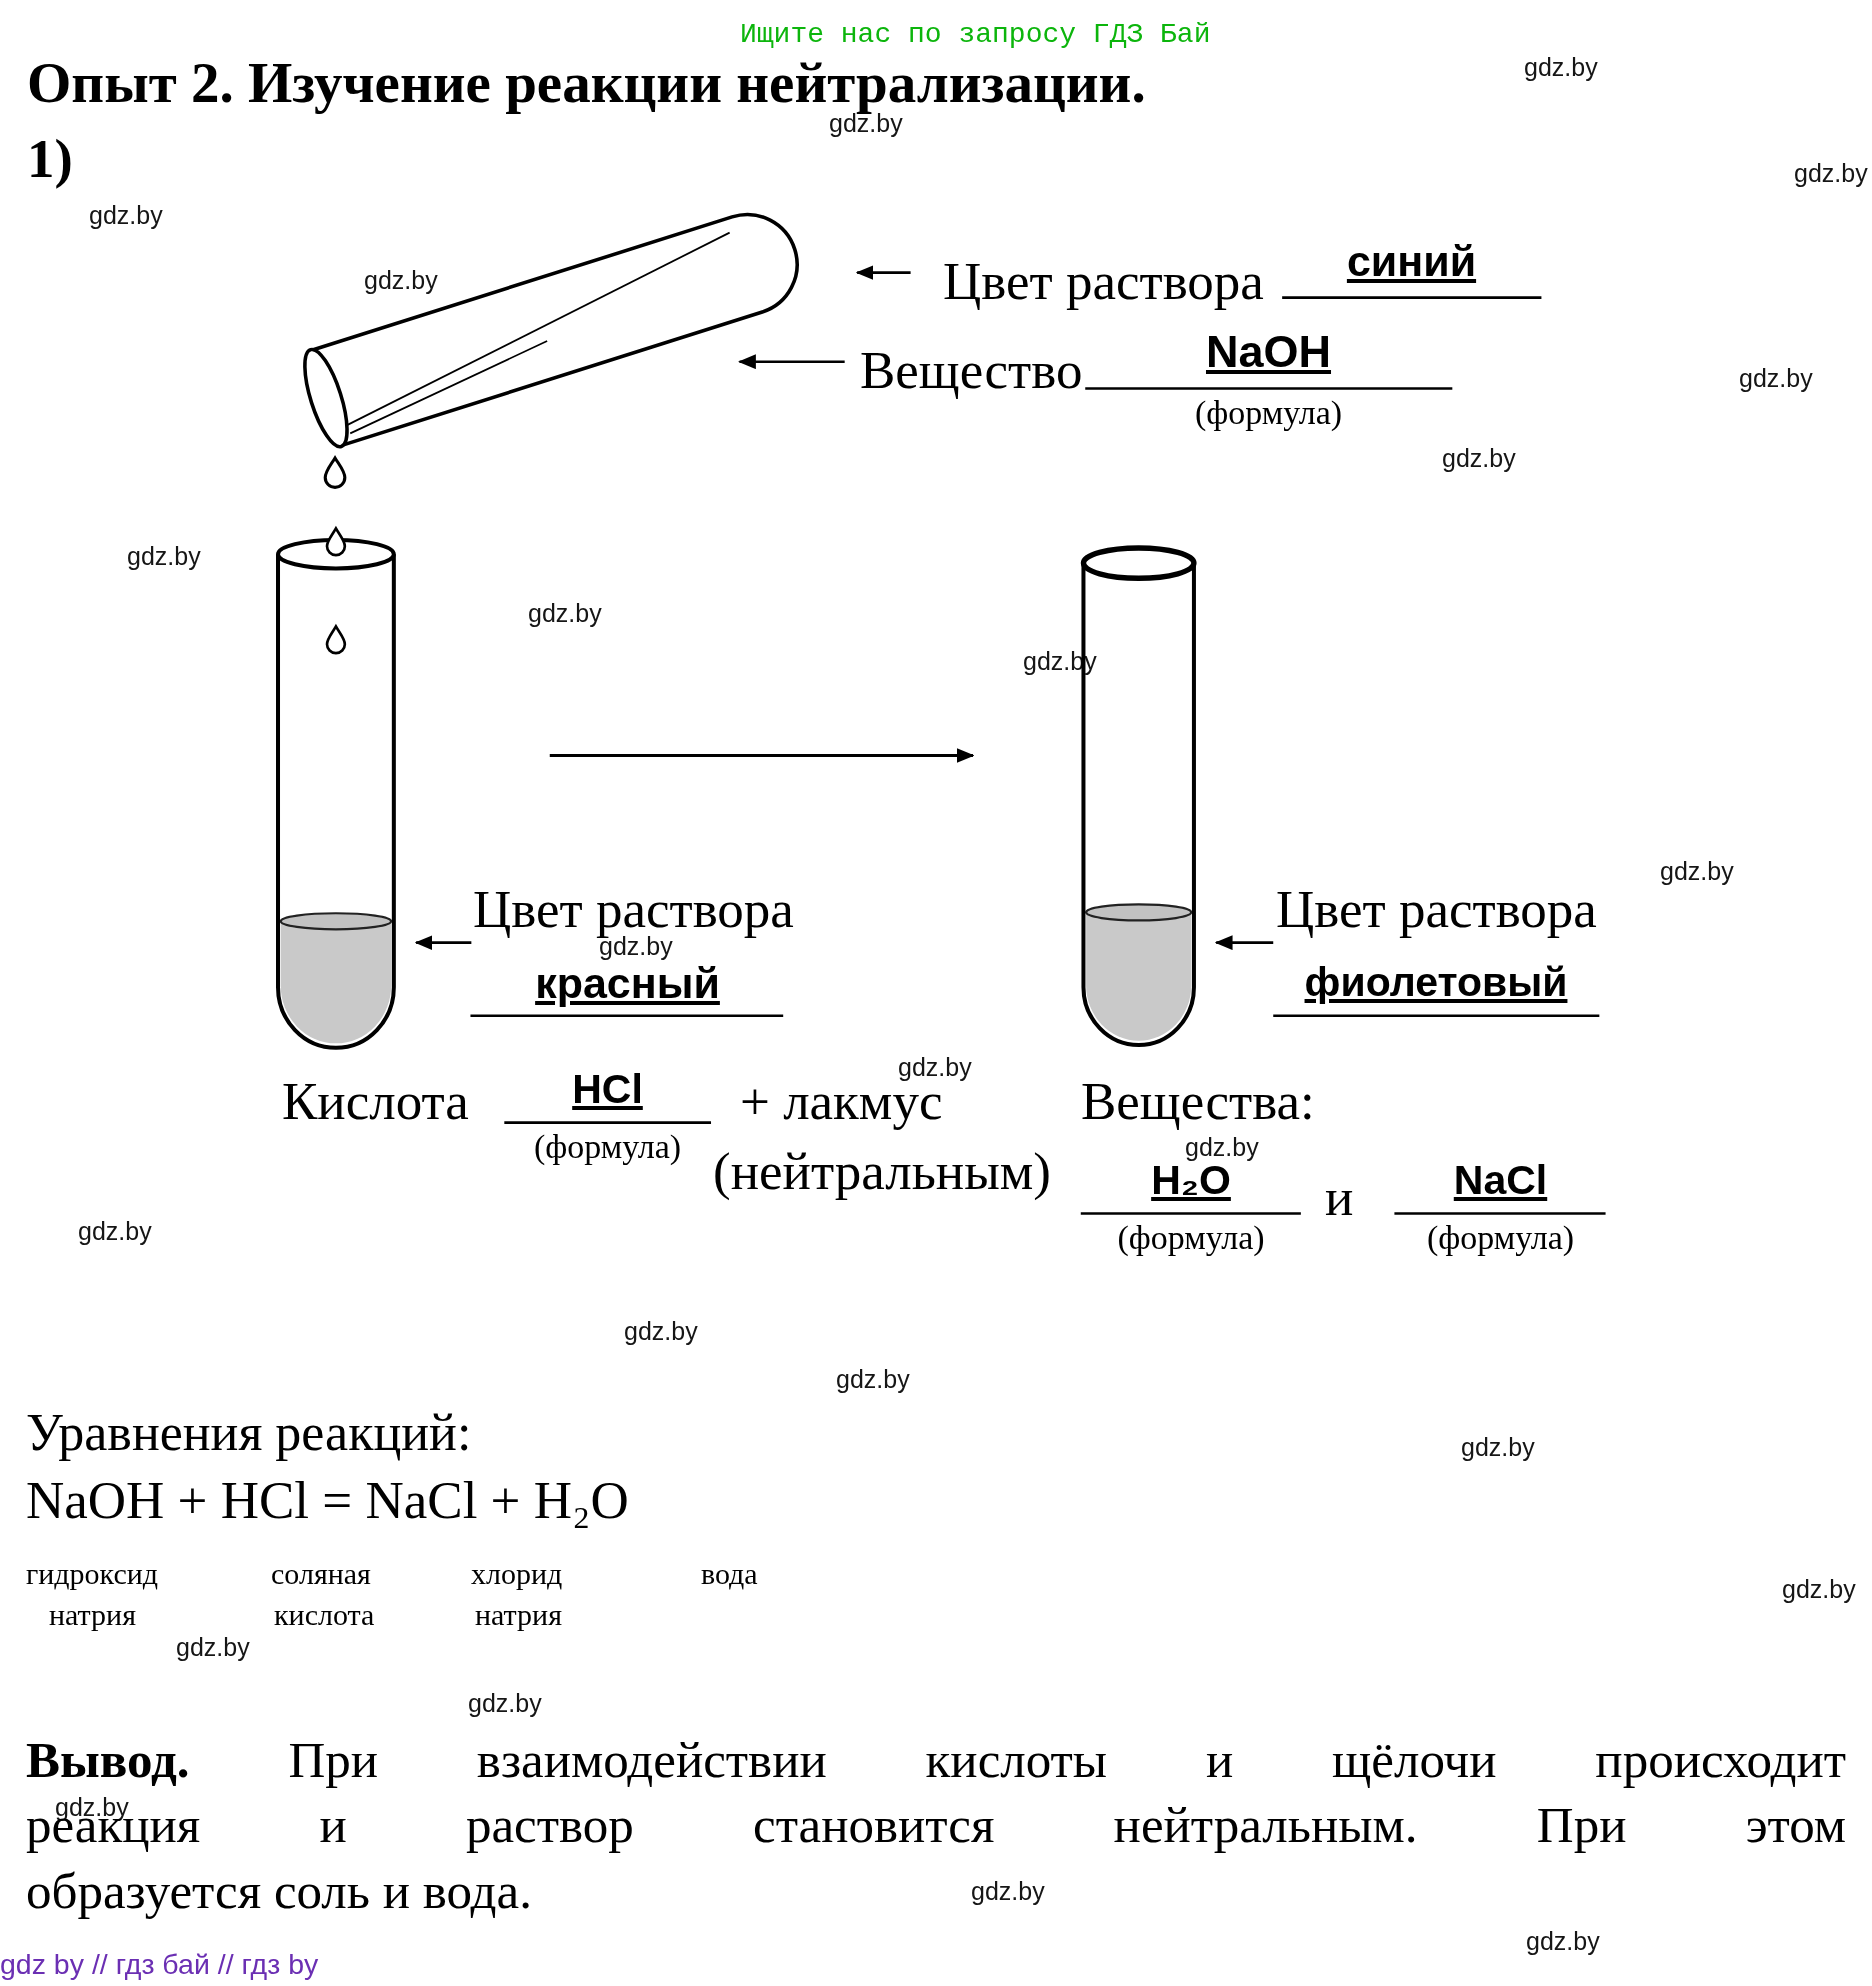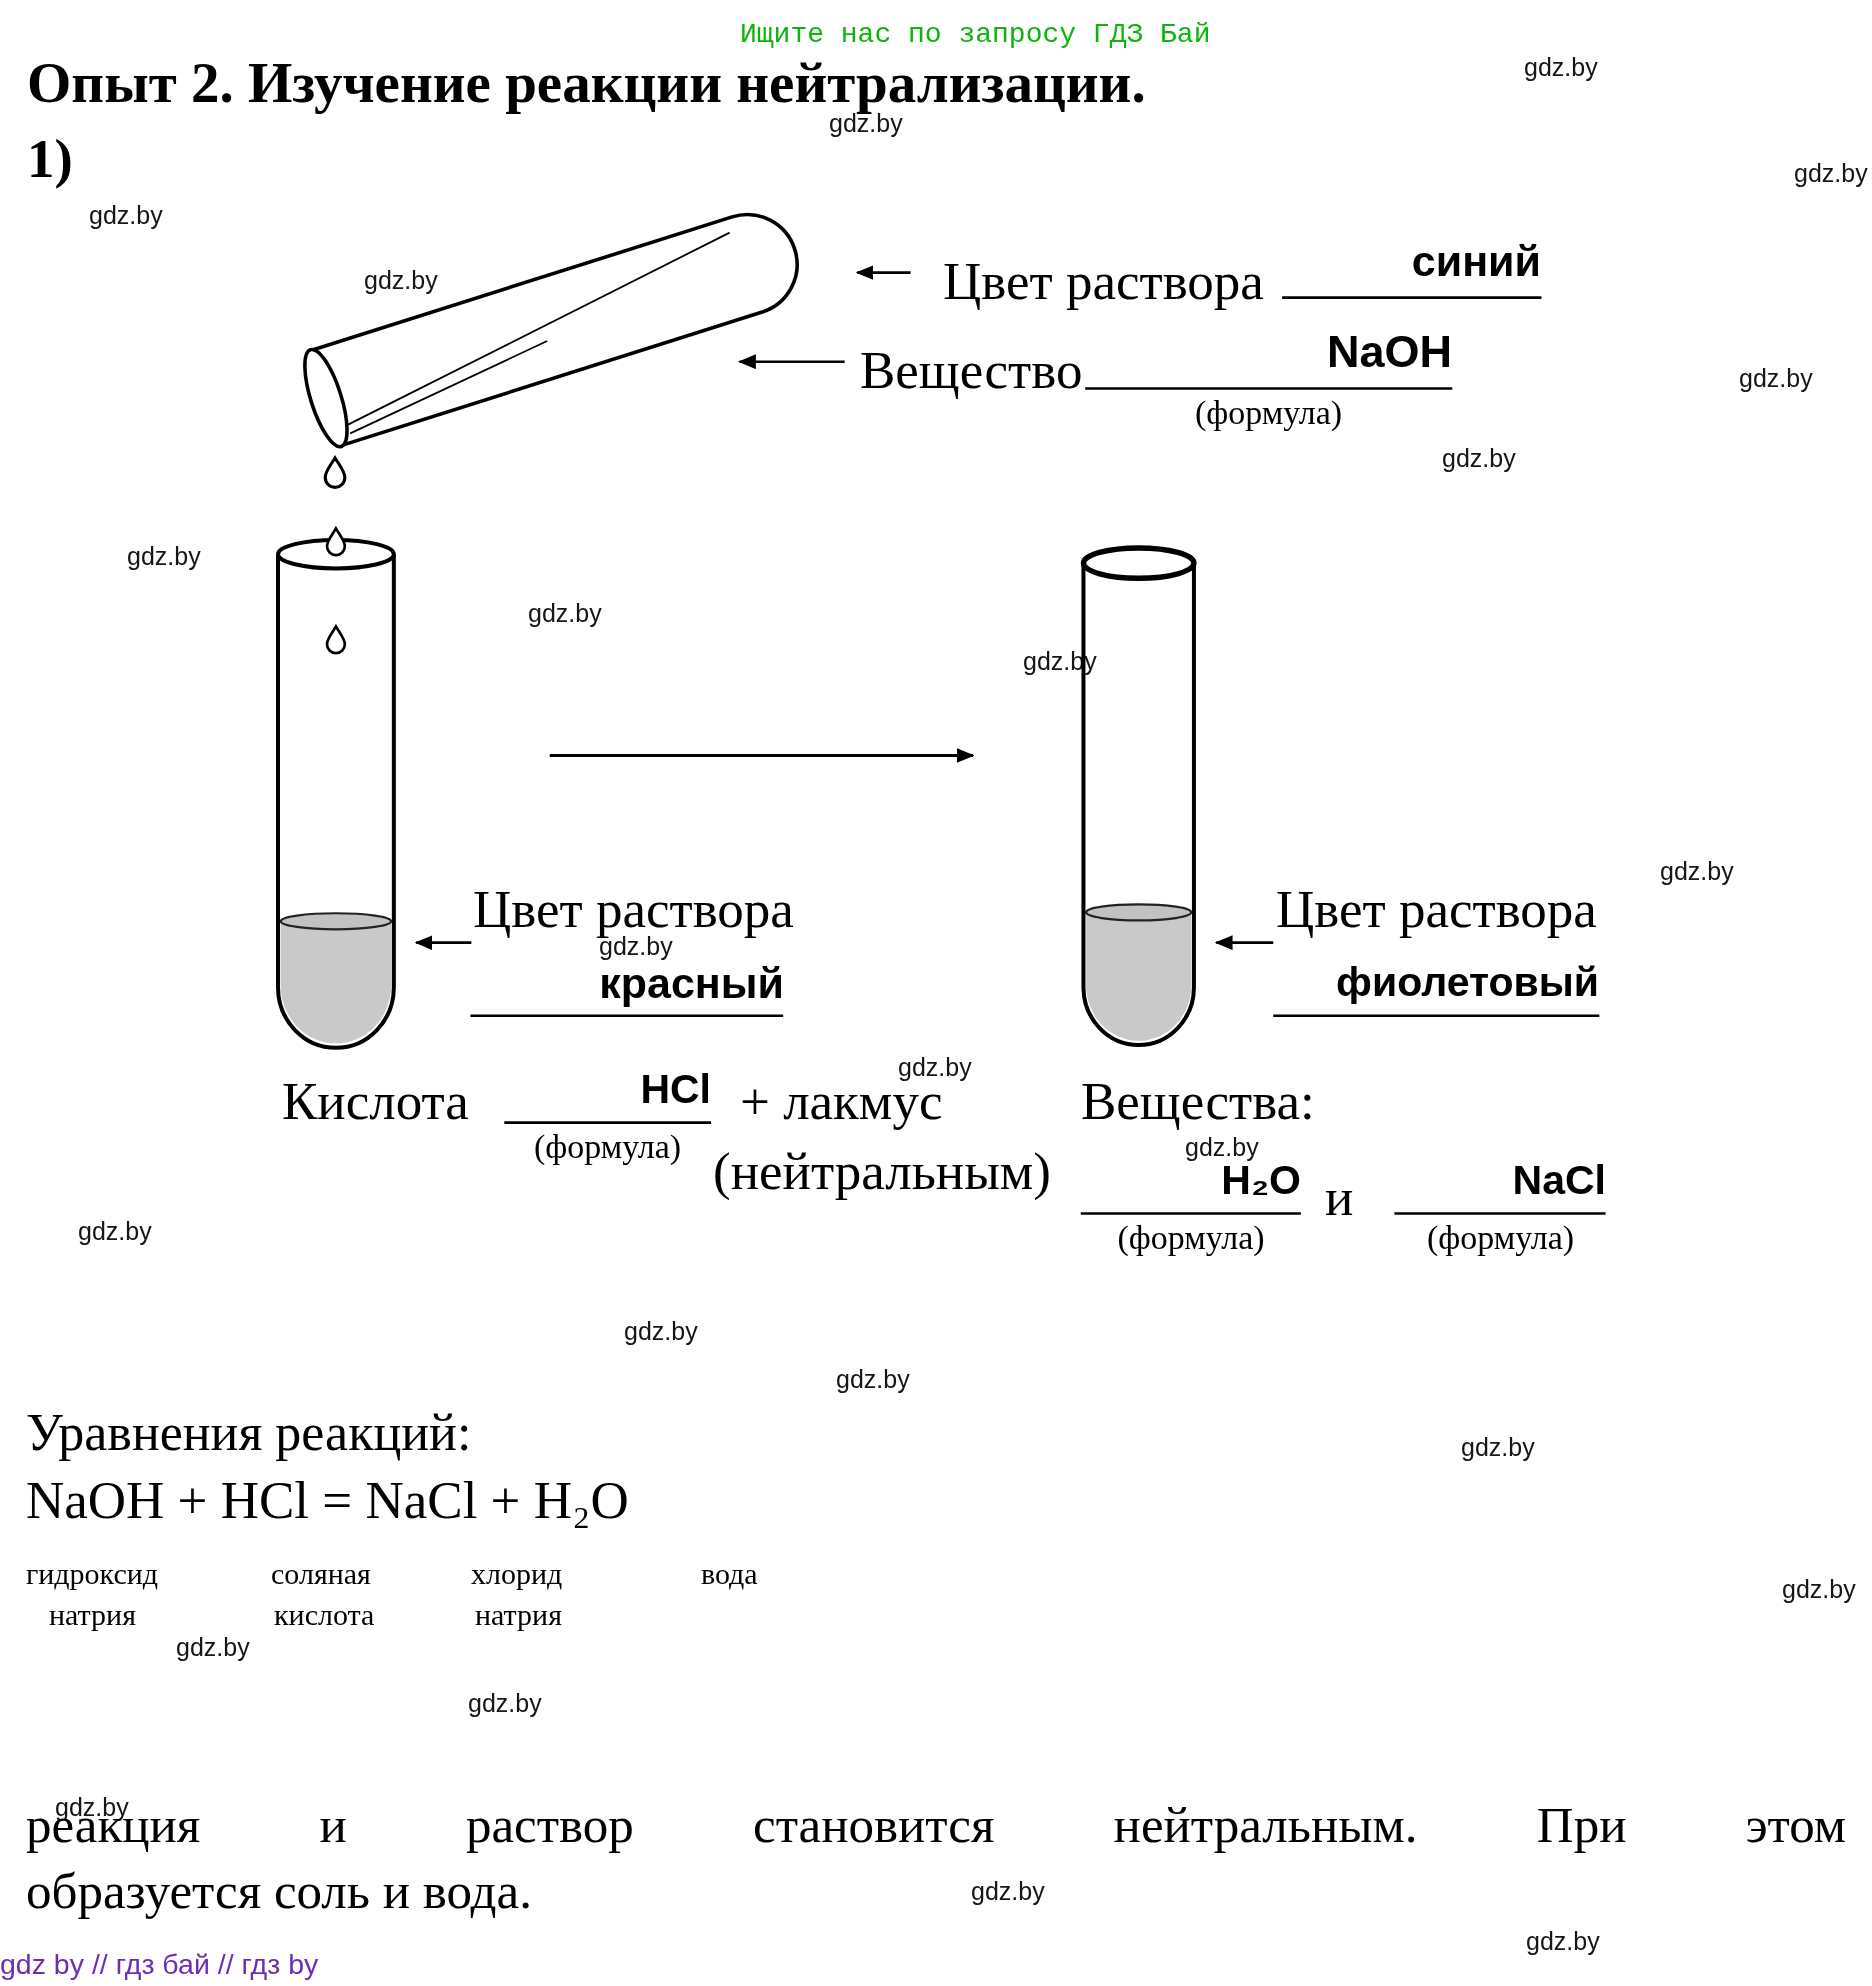--- a/index.html
+++ b/index.html
@@ -15,21 +15,21 @@
   .promo{
     font-family:Liberation Mono, monospace;
     font-size:28px;color:var(--promo-green,#0cb50c);margin-top:12px;
   }
   .title{font-size:57px;font-weight:700;margin-top:11px;}
   .itemnum{font-size:55px;font-weight:700;}
   .label{font-size:53px;}
   .small-label{font-size:34px;text-align:center;}
   .answer{
     font-family:"Liberation Sans","DejaVu Sans",sans-serif;
-    font-weight:700;font-size:43px;text-align:right;
+    font-weight:700;font-size:43px;text-align:center;text-decoration:underline;
   }
   .eq-heading{font-size:52px;}
   .equation{font-size:53px;}
   .eq-sub{font-size:30px;}
   .concl{font-size:51px;width:1820px;white-space:normal;}
   .just{text-align:justify;text-align-last:justify;}
   .footer{
     font-family:"Liberation Sans","DejaVu Sans",sans-serif;
     font-size:28.5px;color:var(--footer-purple,#6b2fb3);
     width:100%;text-align:left;
@@ -147,19 +147,20 @@
   <div class="abs eq-heading" style="left:26px;top:1403px">Уравнения реакций:</div>
   <div class="abs equation" style="left:26px;top:1470px">NaOH + HCl = NaCl + H₂O</div>
   <span class="abs eq-sub" style="left:26px;top:1557px">гидроксид</span>
   <span class="abs eq-sub" style="left:271px;top:1557px">соляная</span>
   <span class="abs eq-sub" style="left:471px;top:1557px">хлорид</span>
   <span class="abs eq-sub" style="left:701px;top:1557px">вода</span>
   <span class="abs eq-sub" style="left:49px;top:1598px">натрия</span>
   <span class="abs eq-sub" style="left:274px;top:1598px">кислота</span>
   <span class="abs eq-sub" style="left:475px;top:1598px">натрия</span>
 
+  <div class="abs concl just" style="left:26px;top:1731px"><b>Вывод.</b> <span>При взаимодействии кислоты и щёлочи происходит</span></div>
   <div class="abs concl just" style="left:26px;top:1796px"><span>реакция и раствор становится нейтральным. При этом</span></div>
   <div class="abs concl" style="left:26px;top:1862px"><span>образуется соль и вода.</span></div>
 
   <div class="abs footer" style="left:0;top:1948px">gdz by  //  гдз бай  //  гдз by</div>
 
 </div>
 
 
 </body></html>

